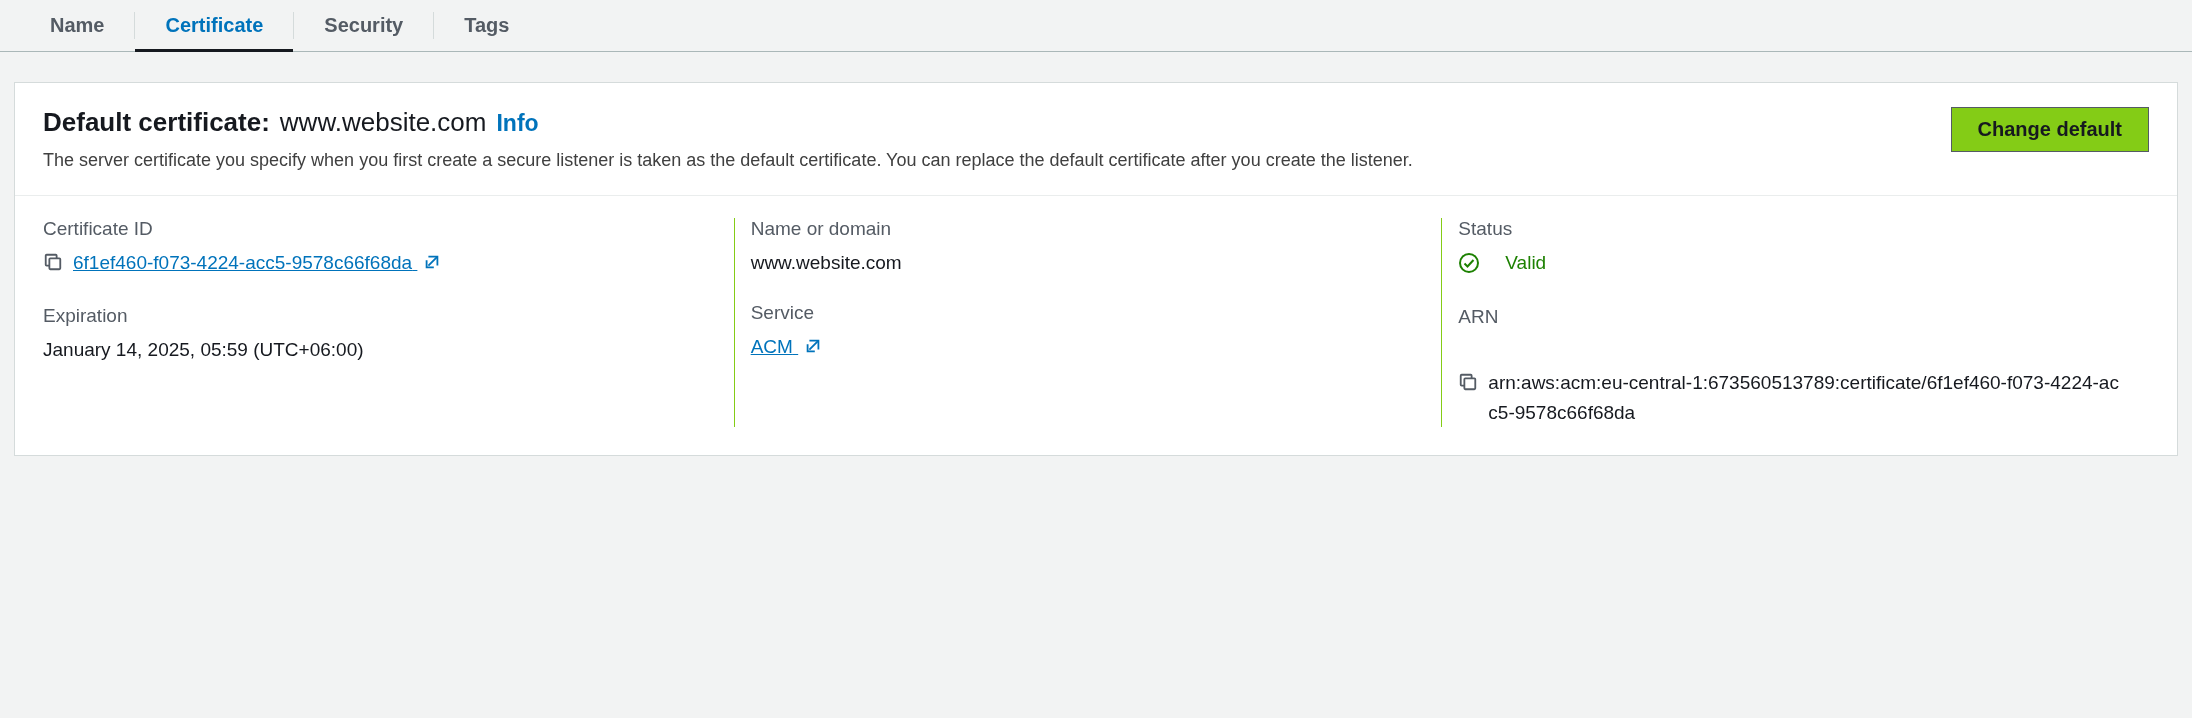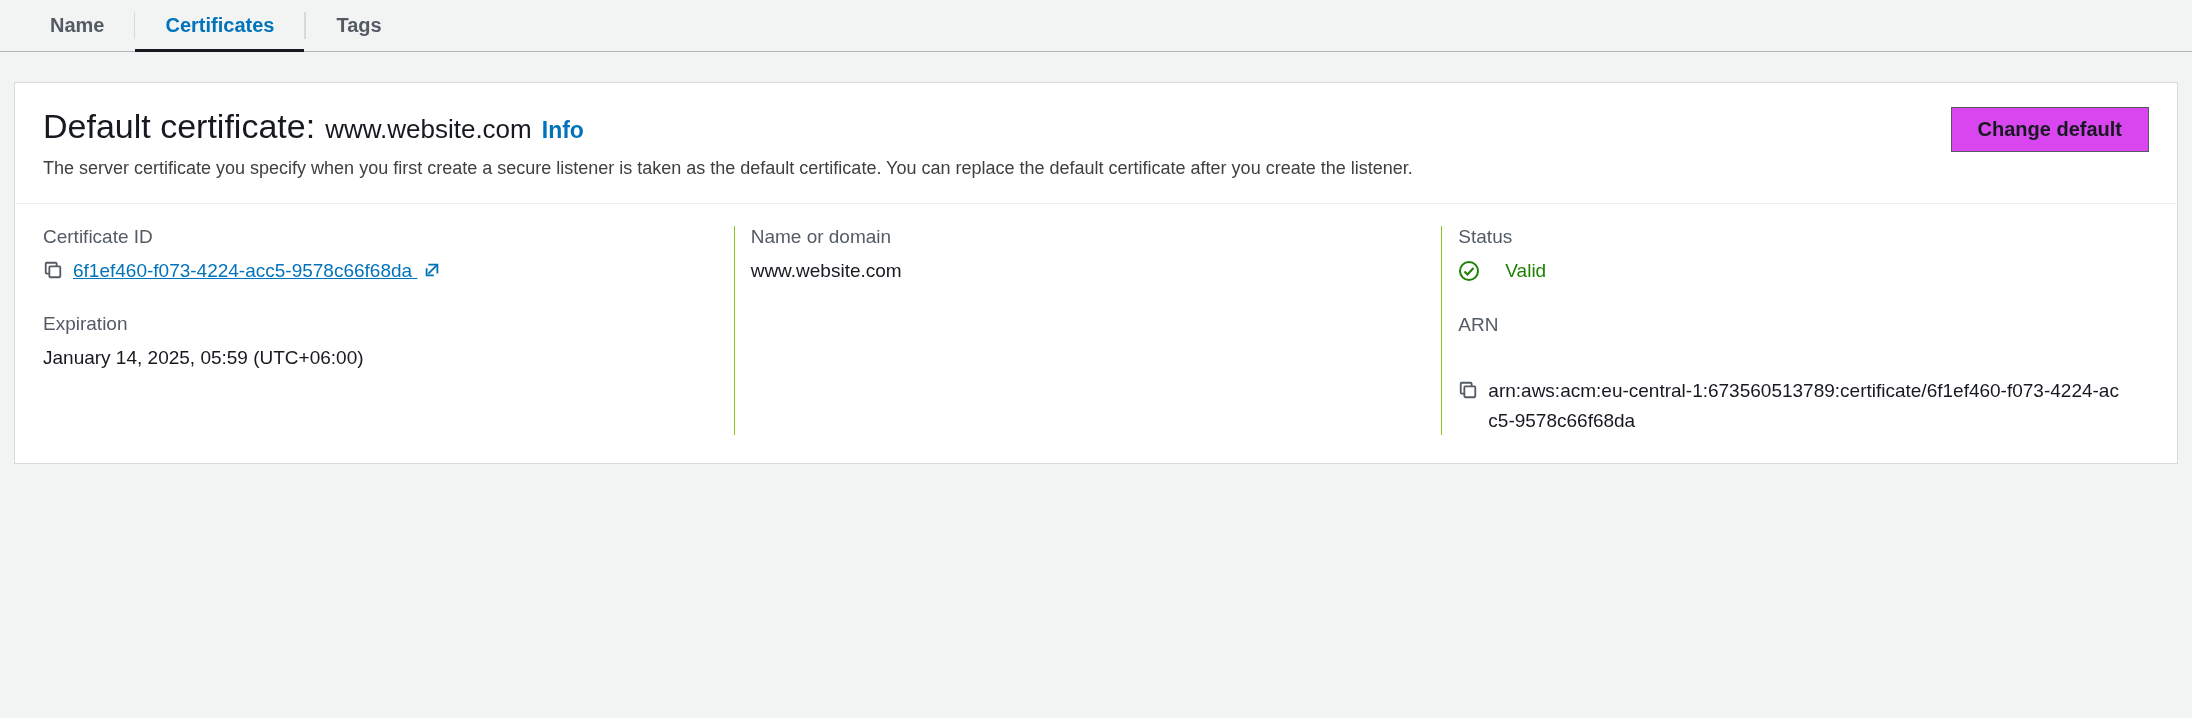--- a/index.html
+++ b/index.html
@@ -49,27 +49,27 @@
   }
   .panel-head {
     display: flex;
     justify-content: space-between;
     align-items: flex-start;
     padding: 24px 28px 22px 28px;
     border-bottom: 1px solid #eaeded;
   }
   .head-left { flex: 1; padding-right: 20px; }
   .title-line { display: flex; align-items: baseline; flex-wrap: wrap; gap: 10px; }
-  .title-bold { font-size: 34px; font-weight: 400; }
+  .title-bold { font-size: 26px; font-weight: 700; }
   .title-norm { font-size: 26px; font-weight: 400; }
   .info-link { font-size: 23px; font-weight: 700; color: #0073bb; cursor: pointer; }
   .subtitle { margin-top: 10px; font-size: 18px; color: #404040; line-height: 1.4; }
   .btn {
     border: 1px solid #545b64;
-    background: #d946ef;
+    background: #84cc16;
     padding: 10px 26px;
     font-size: 20px;
     font-weight: 700;
     cursor: pointer;
     color: #16191f;
     white-space: nowrap;
   }
 
   
   .grid {
@@ -116,22 +116,23 @@
       <path d="M6.5 11.5l3 3 6-6.5" fill="none" stroke="currentColor" stroke-width="2"></path>
     </g>
   </defs>
 </svg>
 
 <div class="page">
 
   <div class="tabs">
     <div class="tab">Name</div>
     <div class="tab-sep"></div>
-    <div class="tab active">Certificates</div>
+    <div class="tab active">Certificate</div>
     <div class="tab-sep"></div>
+    <div class="tab">Security</div>
     <div class="tab-sep"></div>
     <div class="tab">Tags</div>
   </div>
 
   <div class="panel">
     <div class="panel-head">
       <div class="head-left">
         <div class="title-line">
           <span class="title-bold">Default certificate:</span>
           <span class="title-norm">www.website.com</span>
@@ -169,20 +170,33 @@
           <div class="label">Expiration</div>
           <div class="value">January 14, 2025, 05:59 (UTC+06:00)</div>
         </div>
       </div>
 
       <div class="col">
         <div class="field">
           <div class="label">Name or domain</div>
           <div class="value">www.website.com</div>
         </div>
+        <div class="field">
+          <div class="label">Service</div>
+          <div class="value">
+            <span class="link">
+              <span>ACM</span>
+              <span class="ext-icon">
+                <svg width="18" height="18" viewBox="0 0 20 20">
+                    <use href="#svg-ext"></use>
+                  </svg>
+              </span>
+            </span>
+          </div>
+        </div>
       </div>
 
       <div class="col">
         <div class="field">
           <div class="label">Status</div>
           <div class="value">
             <span class="status-ok">
               <svg class="check-circle" viewBox="0 0 22 22">
                   <use href="#svg-check"></use>
                 </svg>

